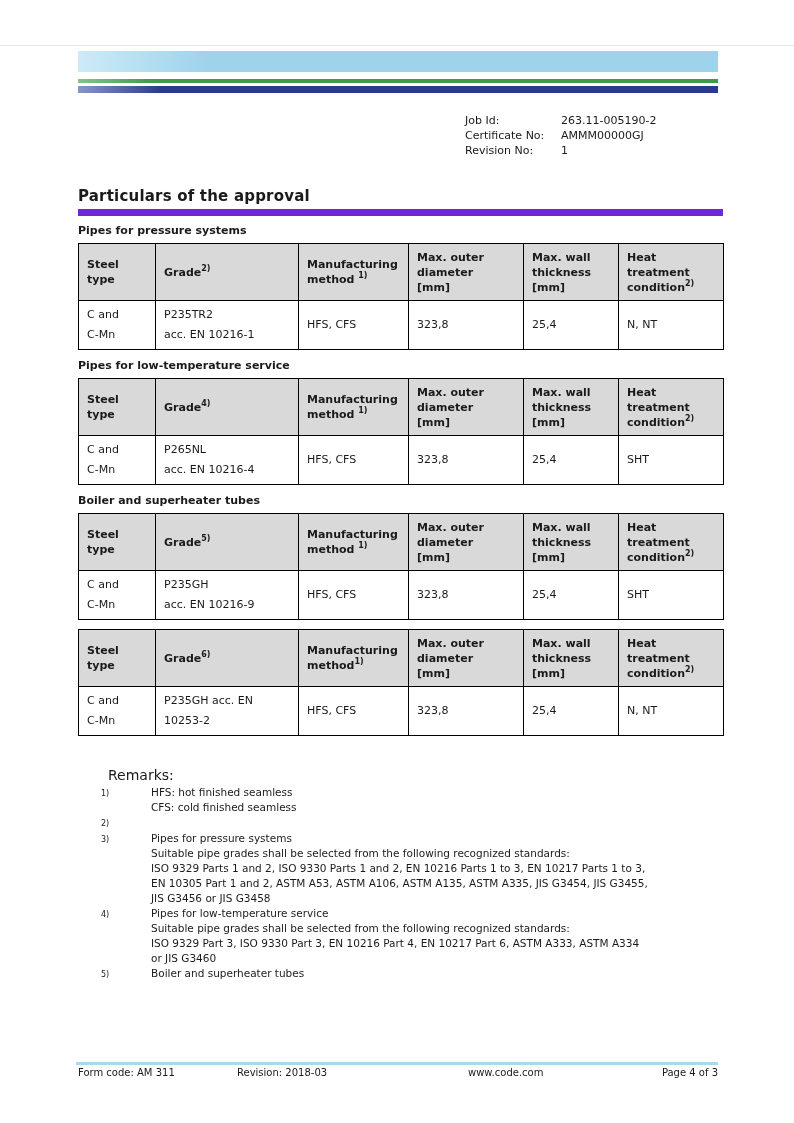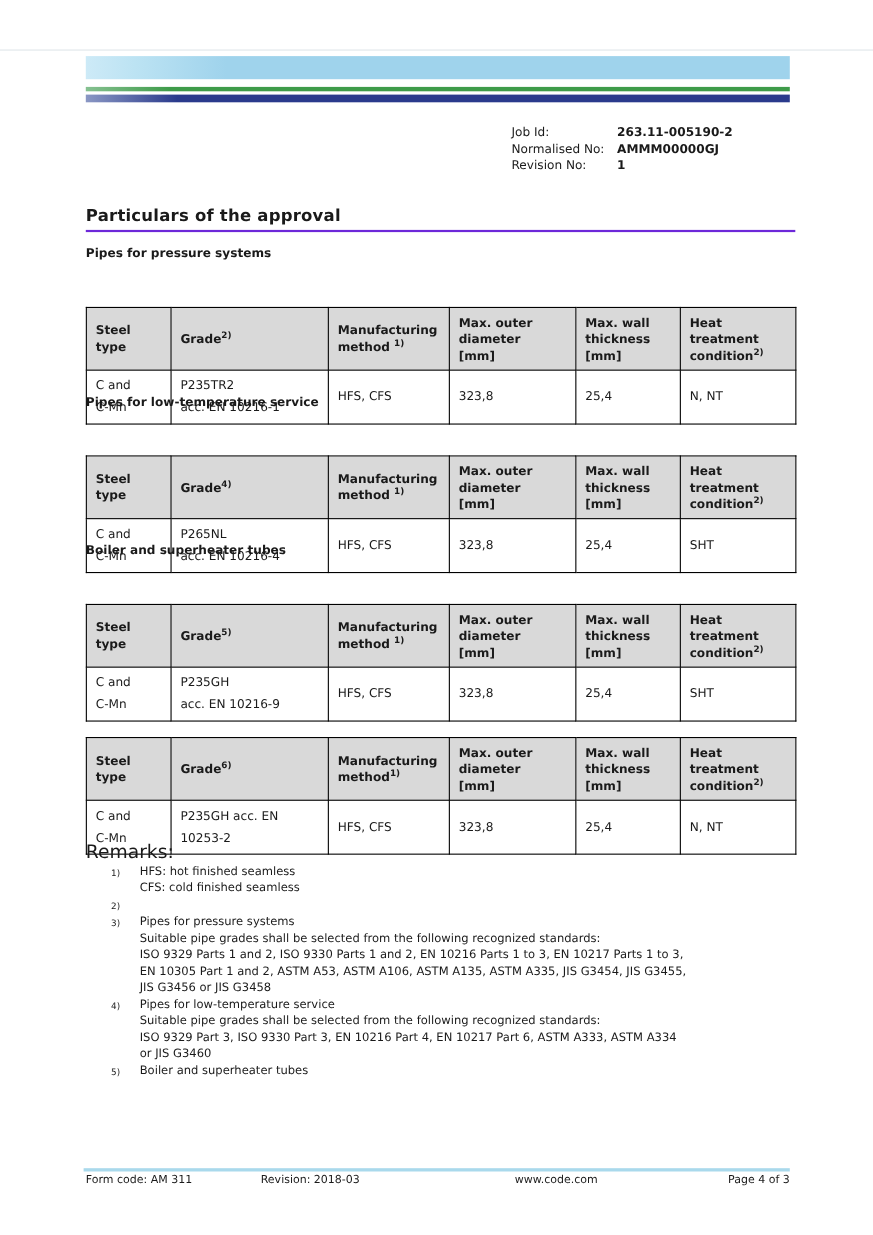--- a/index.html
+++ b/index.html
@@ -10,39 +10,39 @@
   .top-hairline { position: absolute; top: 45px; left: 0; width: 794px; height: 1px; background: #e0e6ea; }
 
   .bar { position: absolute; left: 78px; width: 640px; }
   .bar-light { top: 51px; height: 21px; background: linear-gradient(90deg, #cdeaf7 0%, #bce3f3 7%, #9fd3ec 20%, #9fd3ec 100%); }
   .bar-green { top: 79px; height: 4px; background: linear-gradient(90deg, #86c191 0%, #3e9b49 12%, #3e9b49 100%); }
   .bar-blue  { top: 86px; height: 7px; background: linear-gradient(90deg, #8a97c4 0%, #2a3a8c 13%, #2a3a8c 100%); }
 
   .meta { position: absolute; left: 465px; top: 113px; font-size: 11px; line-height: 15px; }
   .meta-row { display: flex; }
   .meta-label { width: 96px; flex: none; }
-  .meta-value { font-weight: bold; }
-
-  .doc-title { position: absolute; left: 78px; top: 187px; width: 645px; font-size: 15px; font-weight: bold; letter-spacing: 0.2px; padding-bottom: 4px; border-bottom: 2px solid #6d28d9; }
+  .meta-value { font-weight: normal; }
+
+  .doc-title { position: absolute; left: 78px; top: 187px; width: 645px; font-size: 15px; font-weight: bold; letter-spacing: 0.2px; padding-bottom: 4px; border-bottom: 7px solid #6d28d9; }
 
   .table-group { position: absolute; left: 78px; width: 646px; }
   .tg-0 { top: 224px; } .tg-1 { top: 359px; } .tg-2 { top: 494px; } .tg-3 { top: 629px; }
   .table-title { font-size: 11px; font-weight: bold; line-height: 14px; margin-bottom: 5px; }
-  table.spec { border-collapse: collapse; table-layout: fixed; width: 645px; margin-top: 41px; }
+  table.spec { border-collapse: collapse; table-layout: fixed; width: 645px; }
   .c0 { width: 77px; } .c1 { width: 143px; } .c2 { width: 110px; } .c3 { width: 115px; } .c4 { width: 95px; } .c5 { width: 105px; }
   .spec th, .spec td { border: 1px solid #000; padding: 4px 8px; font-size: 11px; text-align: left; vertical-align: middle; white-space: pre-line; overflow: hidden; }
   .spec th { background: #d9d9d9; font-weight: bold; height: 57px; line-height: 15px; }
   .spec td { height: 43px; line-height: 20px; }
   .spec sup { font-size: 8px; line-height: 0; }
 
   .remarks { position: absolute; left: 78px; top: 768px; width: 620px; font-size: 10.5px; line-height: 15px; }
-  .remarks-heading { font-size: 17px; margin-bottom: 2px; }
+  .remarks-heading { font-size: 14px; margin-bottom: 2px; margin-left: 30px; }
   .footnote { display: flex; }
   .fn-marker { flex: none; width: 26px; margin-left: 23px; font-size: 8px; padding-top: 1px; }
-  .fn-text { white-space: pre-line; }
+  .fn-text { white-space: pre-line; margin-left: 24px; }
 
   .footer-line { position: absolute; left: 76px; top: 1062px; width: 642px; height: 3px; background: #a9d9ec; }
   .footer { position: absolute; left: 0; top: 1067px; width: 794px; font-size: 10px; color: #1a1a1a; }
   .footer span { position: absolute; white-space: nowrap; }
   .f-form { left: 78px; } .f-rev { left: 237px; } .f-web { left: 468px; } .f-page { left: 648px; width: 70px; text-align: right; }
 </style>
 </head>
 <body>
 
 <div class="page">
@@ -52,21 +52,21 @@
   <div class="bar bar-light"></div>
   <div class="bar bar-green"></div>
   <div class="bar bar-blue"></div>
 
   <div class="meta">
     <div class="meta-row">
       <span class="meta-label">Job Id:</span>
       <span class="meta-value">263.11-005190-2</span>
     </div>
     <div class="meta-row">
-      <span class="meta-label">Normalised No:</span>
+      <span class="meta-label">Certificate No:</span>
       <span class="meta-value">AMMM00000GJ</span>
     </div>
     <div class="meta-row">
       <span class="meta-label">Revision No:</span>
       <span class="meta-value">1</span>
     </div>
   </div>
 
   <div class="doc-title">Particulars of the approval</div>
 

